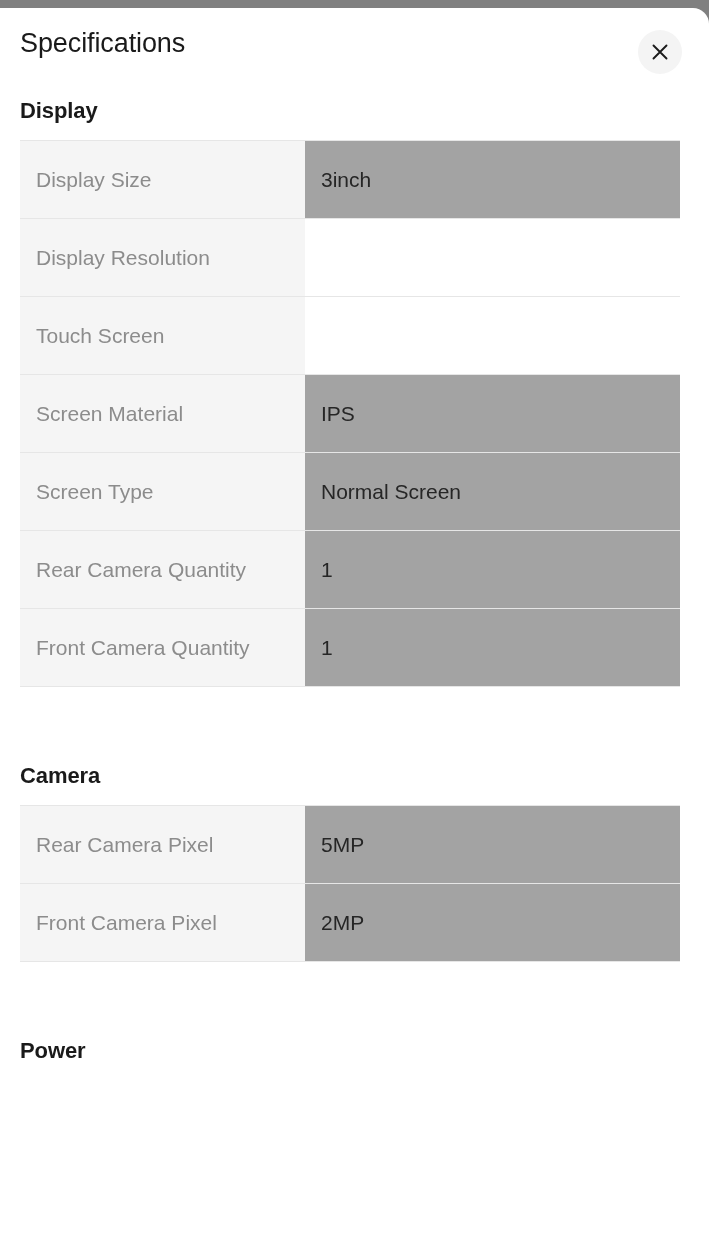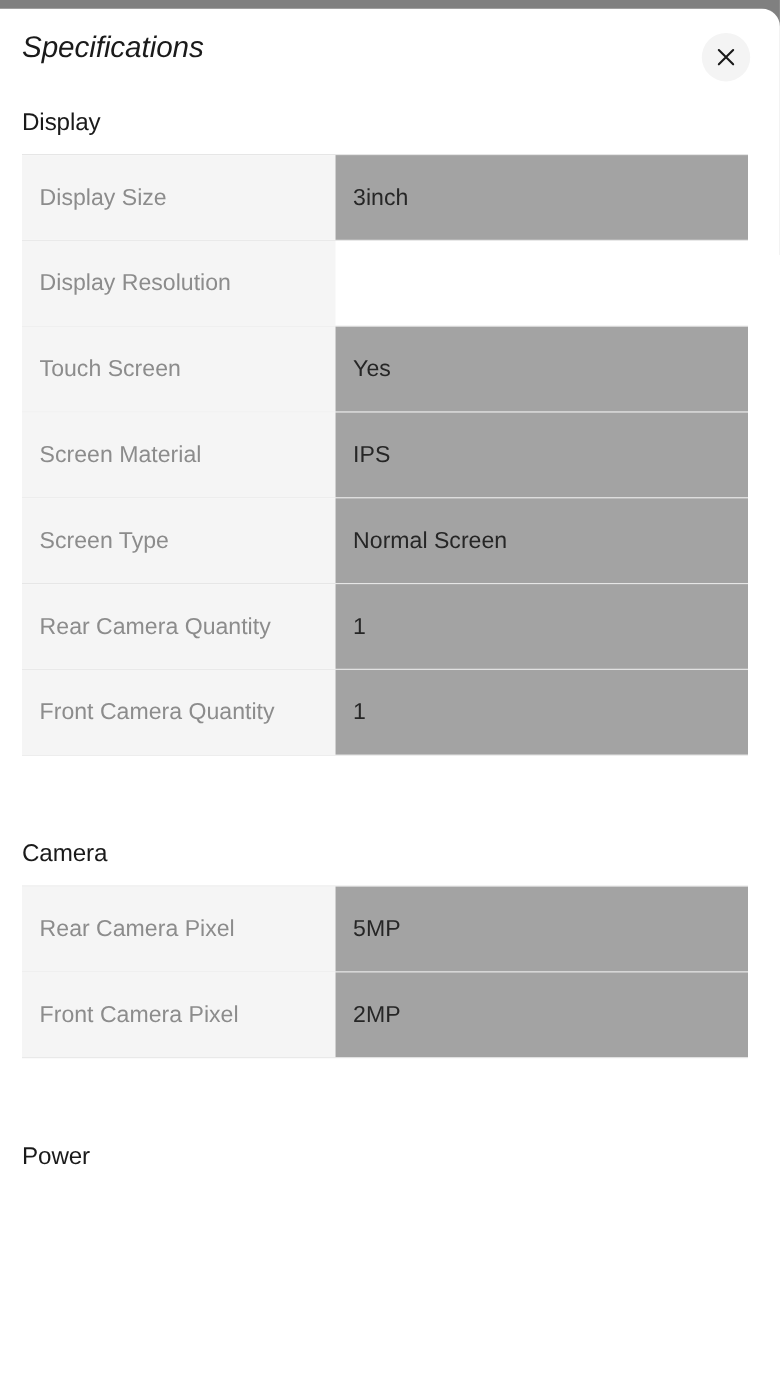--- a/index.html
+++ b/index.html
@@ -23,21 +23,20 @@
     background: #ffffff;
     border-top-right-radius: 16px;
     overflow: hidden;
     box-sizing: border-box;
   }
 
   
   .modal-header {
     position: relative;
     height: 92px;
-    font-style: italic;
   }
   .modal-title {
     position: absolute;
     left: 20px;
     top: 22px;
     font-size: 27px;
     font-weight: 500;
     color: #1a1a1a;
     letter-spacing: -0.1px;
     line-height: 1;
@@ -57,21 +56,21 @@
     align-items: center;
     justify-content: center;
   }
   .close-button svg { display: block; }
 
   
   .spec-section { margin: 0; }
 
   .section-heading {
     font-size: 22px;
-    font-weight: 400;
+    font-weight: 700;
     color: #1a1a1a;
     padding: 0 0 0 20px;
     line-height: 1;
     letter-spacing: -0.1px;
   }
 
   .spec-table {
     margin: 18px 29px 0 20px;
     border-top: 1px solid #e6e6e6;
   }
@@ -130,21 +129,20 @@
         <div class="spec-table">
           <div class="spec-row">
             <div class="spec-label">Display Size</div>
             <div class="spec-value">3inch</div>
           </div>
           <div class="spec-row">
             <div class="spec-label">Display Resolution</div>
           </div>
           <div class="spec-row">
             <div class="spec-label">Touch Screen</div>
-            <div class="spec-value">Yes</div>
           </div>
           <div class="spec-row">
             <div class="spec-label">Screen Material</div>
             <div class="spec-value">IPS</div>
           </div>
           <div class="spec-row">
             <div class="spec-label">Screen Type</div>
             <div class="spec-value">Normal Screen</div>
           </div>
           <div class="spec-row">

